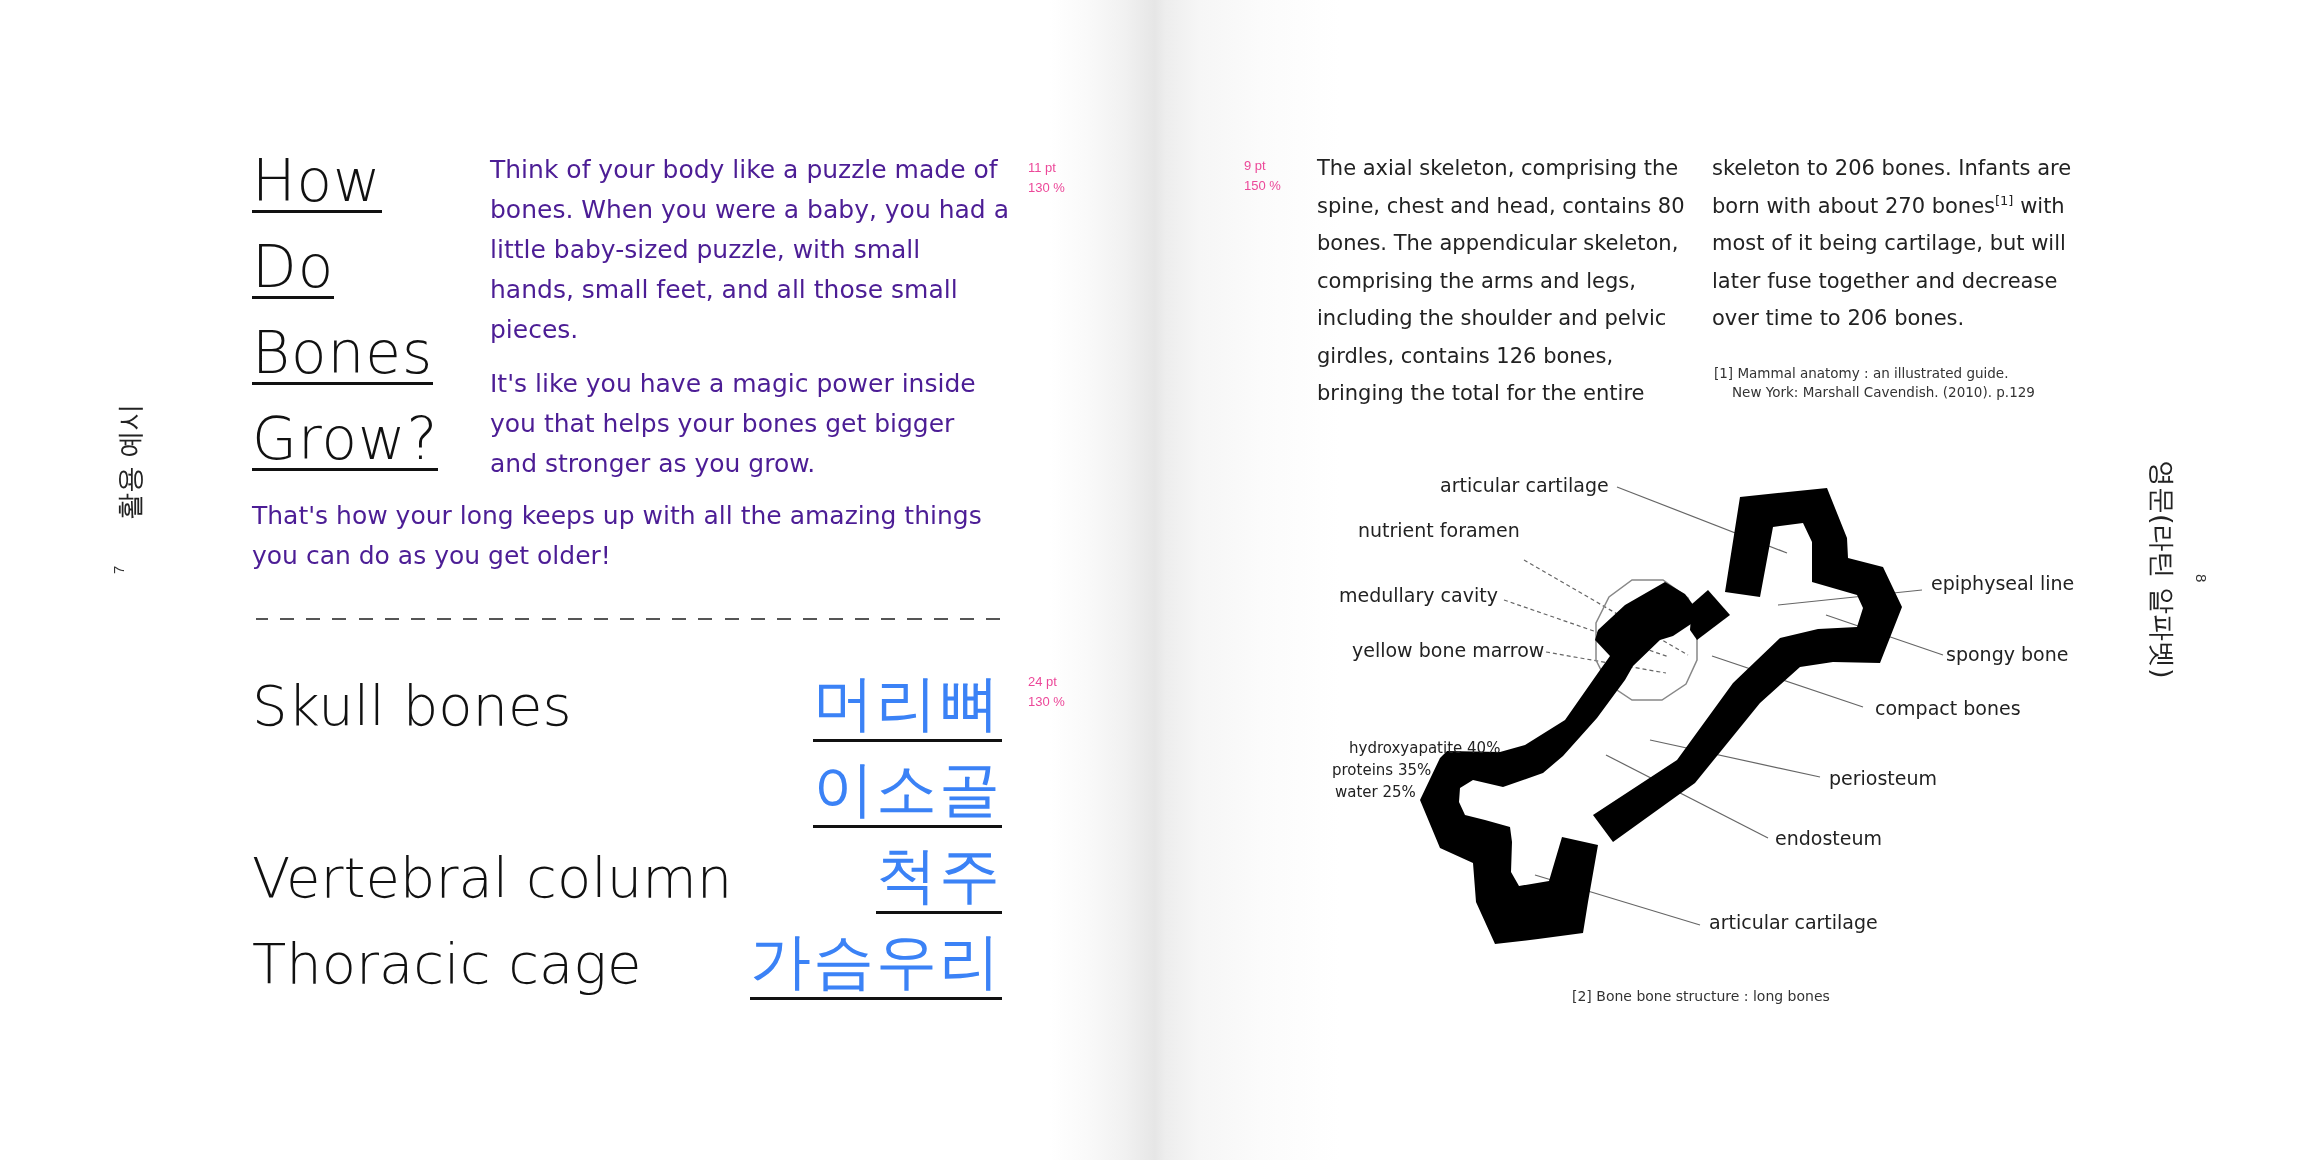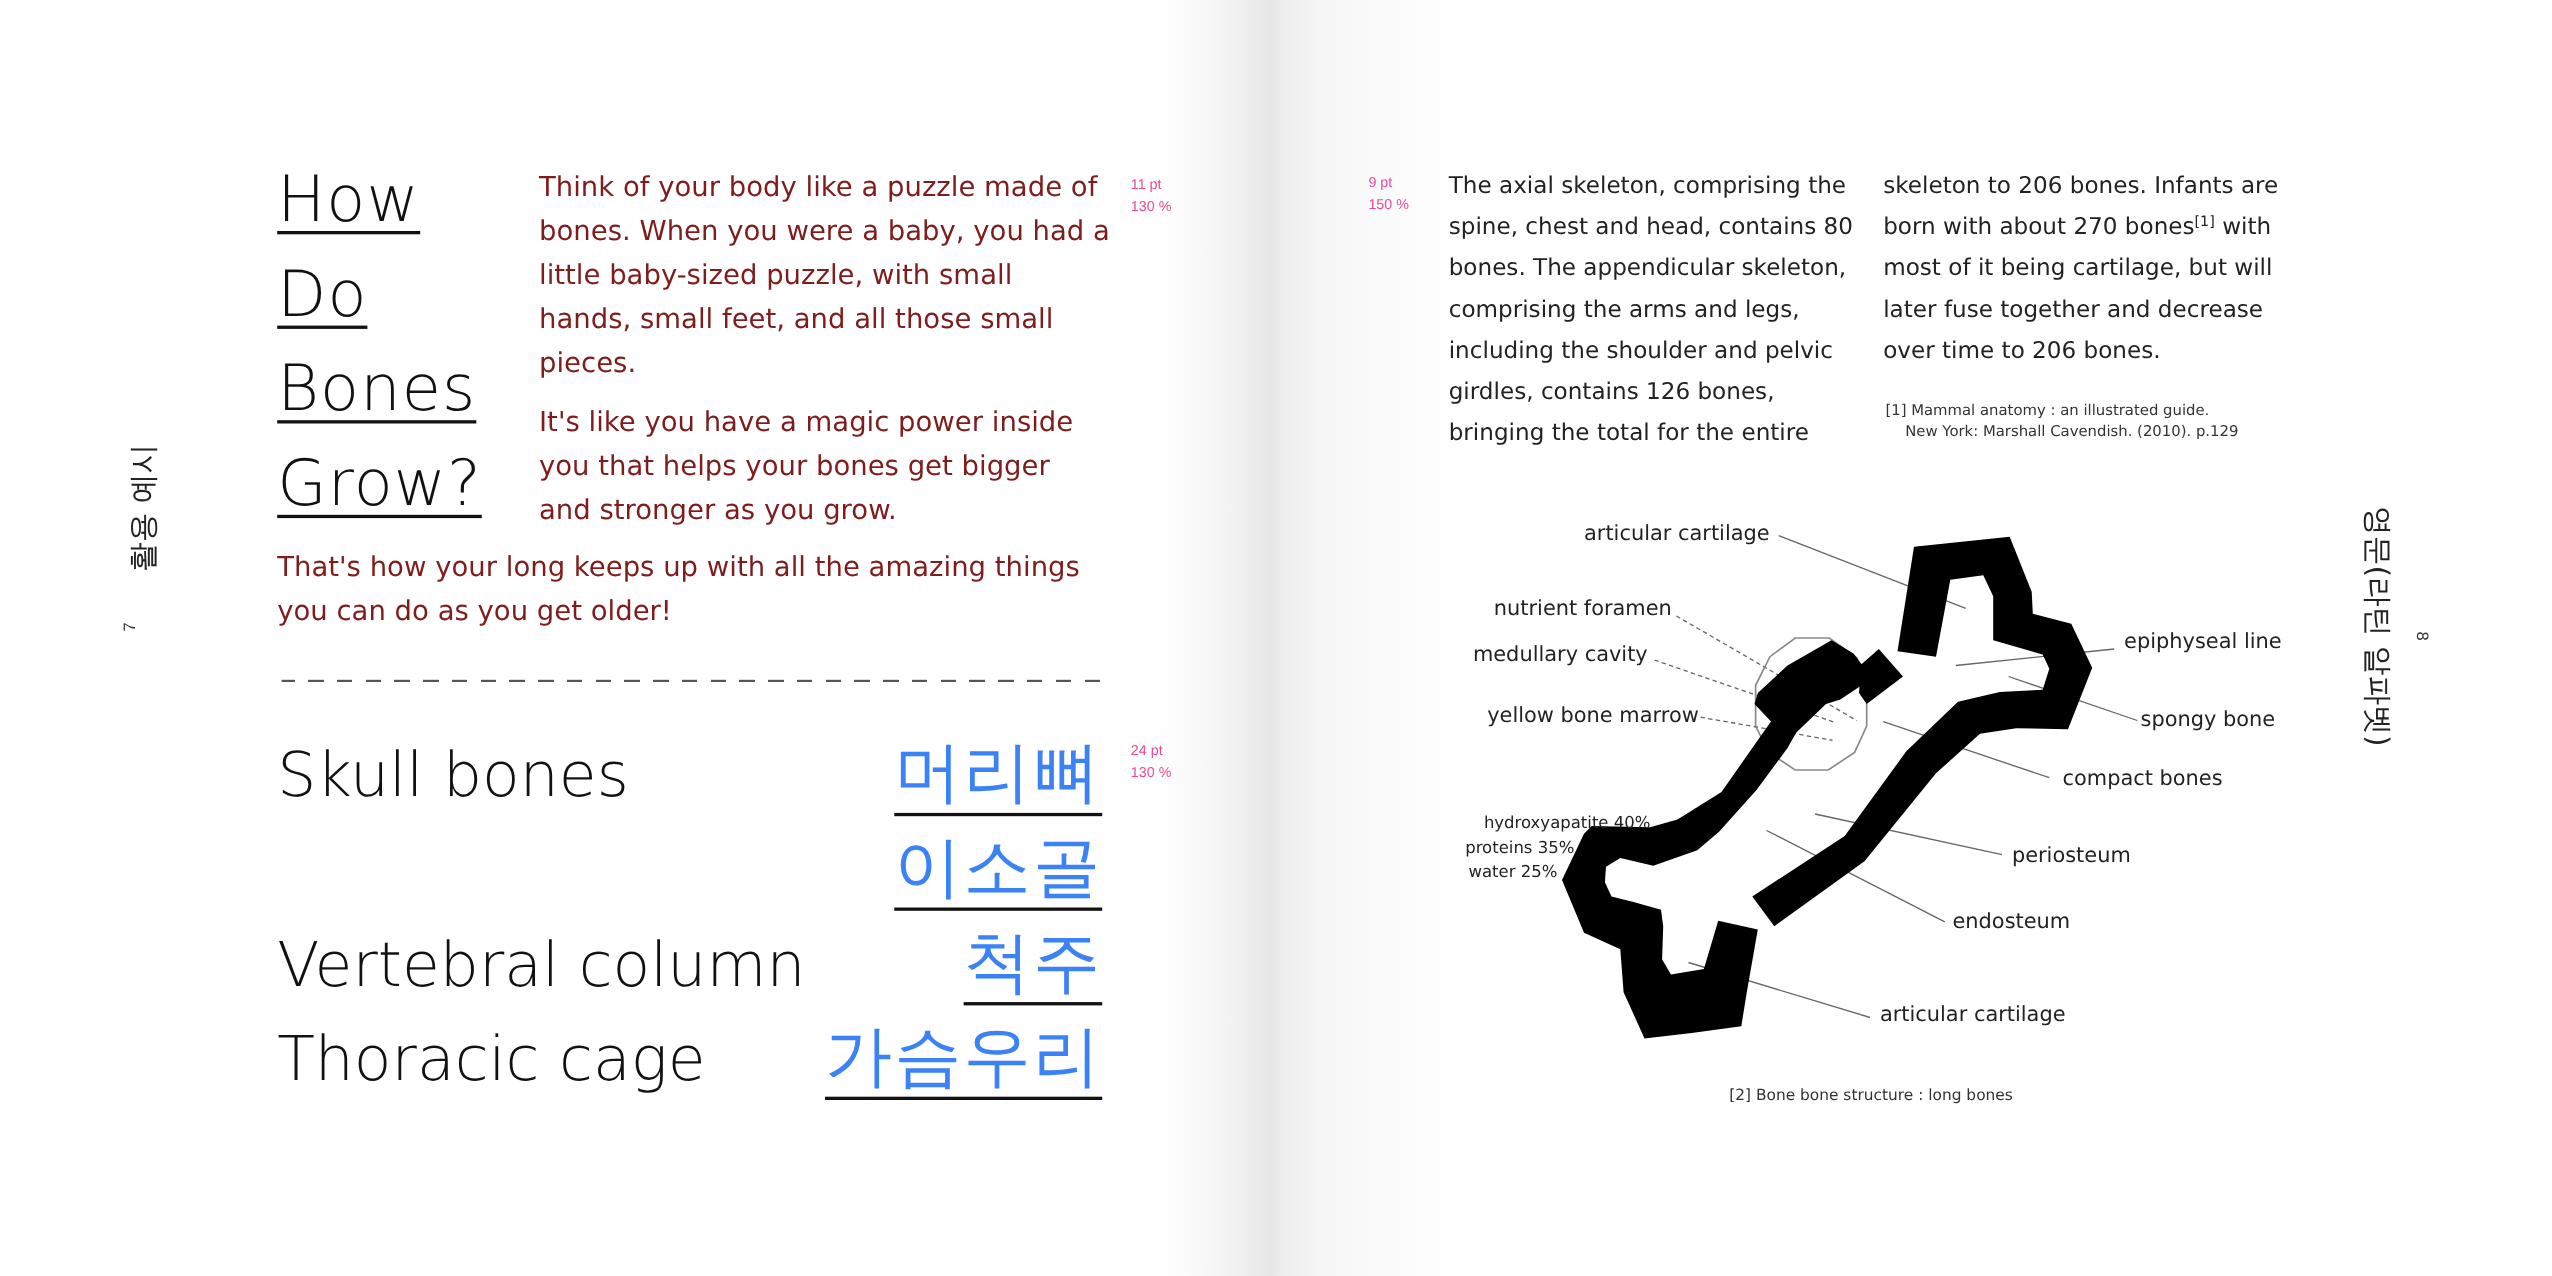--- a/index.html
+++ b/index.html
@@ -24,21 +24,21 @@
     position: absolute; left: 252px;
     font-family: "DejaVu Sans", sans-serif;
     font-size: 58px; font-weight: 300; line-height: 1;
     letter-spacing: 1px; color: #111;
     border-bottom: 3px solid #111; 
   }
 
   .body-text {
     position: absolute;
     font-family: "DejaVu Sans", sans-serif;
-    font-size: 25px; line-height: 40px; color: #7f1d1d;
+    font-size: 25px; line-height: 40px; color: #4c1d95;
   }
   .spec {
     position: absolute;
     font-family: "Liberation Sans", sans-serif;
     font-size: 13px; line-height: 20px; color: #ec4899;
   }
   .dash-rule {
     position: absolute; left: 256px; top: 618px; width: 745px; height: 0;
     border-top: 2px dashed #555;
     border-image: repeating-linear-gradient(90deg, #555 0 14px, transparent 14px 26px) 2;
@@ -204,21 +204,21 @@
     1665,582 1685,594 1697,610 1700,618 1673,636 1660,640 1633,666 1625,680 1597,718 1563,756
     1543,773 1503,787 1473,780 1460,788 1459,802 1465,815 1485,820 1510,827 1512,842 1511,872
     1519,886 1549,881 1562,837 1598,845 1588,902 1583,933 1538,939 1495,944 1476,902 1473,863
     1440,848 1420,800 1440,758 1447,751 1500,752 1525,745 1565,720 1600,670 1610,656 1595,640
     1598,630 1625,605"></polygon>
 
   <polygon fill="#000" points="1692,604 1708,590 1730,615 1697,640 1690,630"></polygon>
 </svg>
 
 <div class="lbl" style="left:1440px; top:476px;">articular cartilage</div>
-<div class="lbl" style="left:1358px; top:544px;">nutrient foramen</div>
+<div class="lbl" style="left:1358px; top:521px;">nutrient foramen</div>
 <div class="lbl" style="left:1339px; top:586px;">medullary cavity</div>
 <div class="lbl" style="left:1352px; top:641px;">yellow bone marrow</div>
 <div class="lbl" style="left:1931px; top:574px;">epiphyseal line</div>
 <div class="lbl" style="left:1946px; top:645px;">spongy bone</div>
 <div class="lbl" style="left:1875px; top:699px;">compact bones</div>
 <div class="lbl" style="left:1829px; top:769px;">periosteum</div>
 <div class="lbl" style="left:1775px; top:829px;">endosteum</div>
 <div class="lbl" style="left:1709px; top:913px;">articular cartilage</div>
 
 <div class="lbl-small" style="left:1349px; top:741px;">hydroxyapatite 40%</div>

